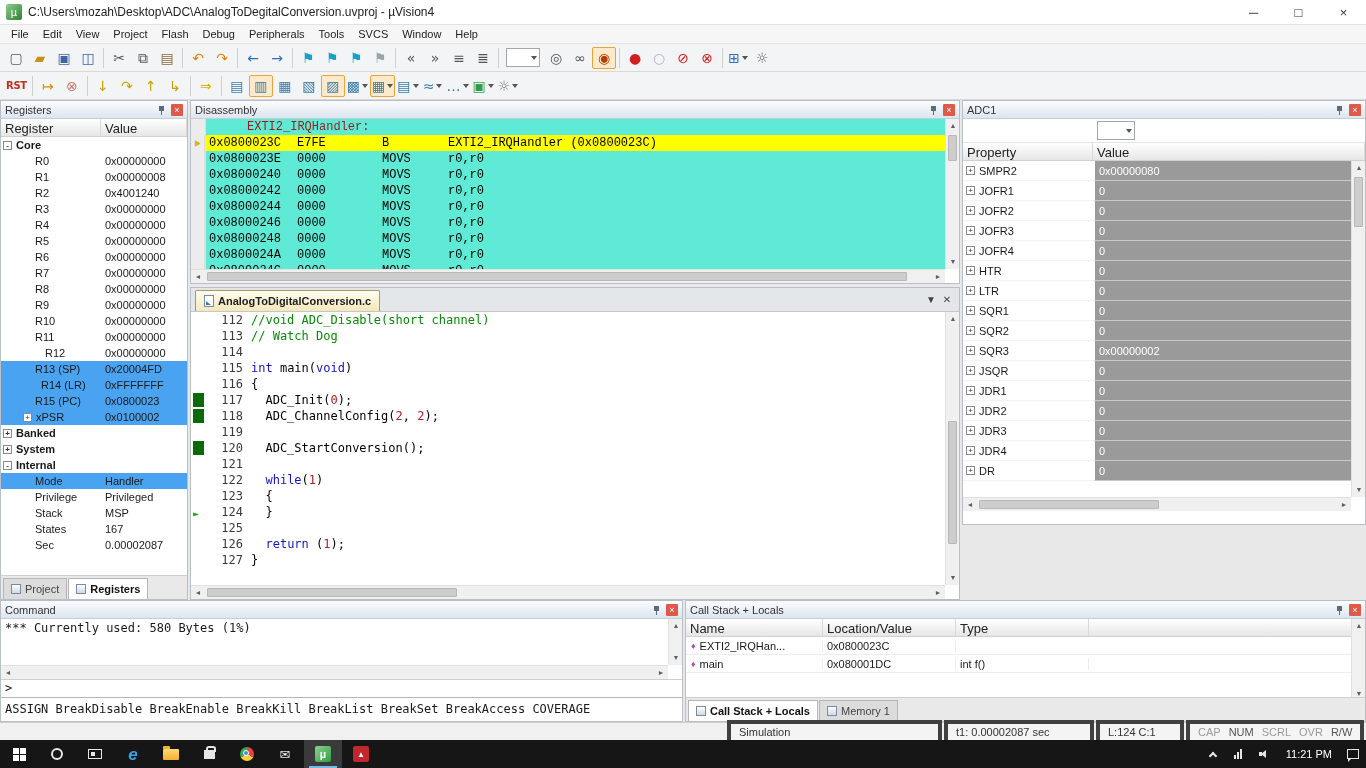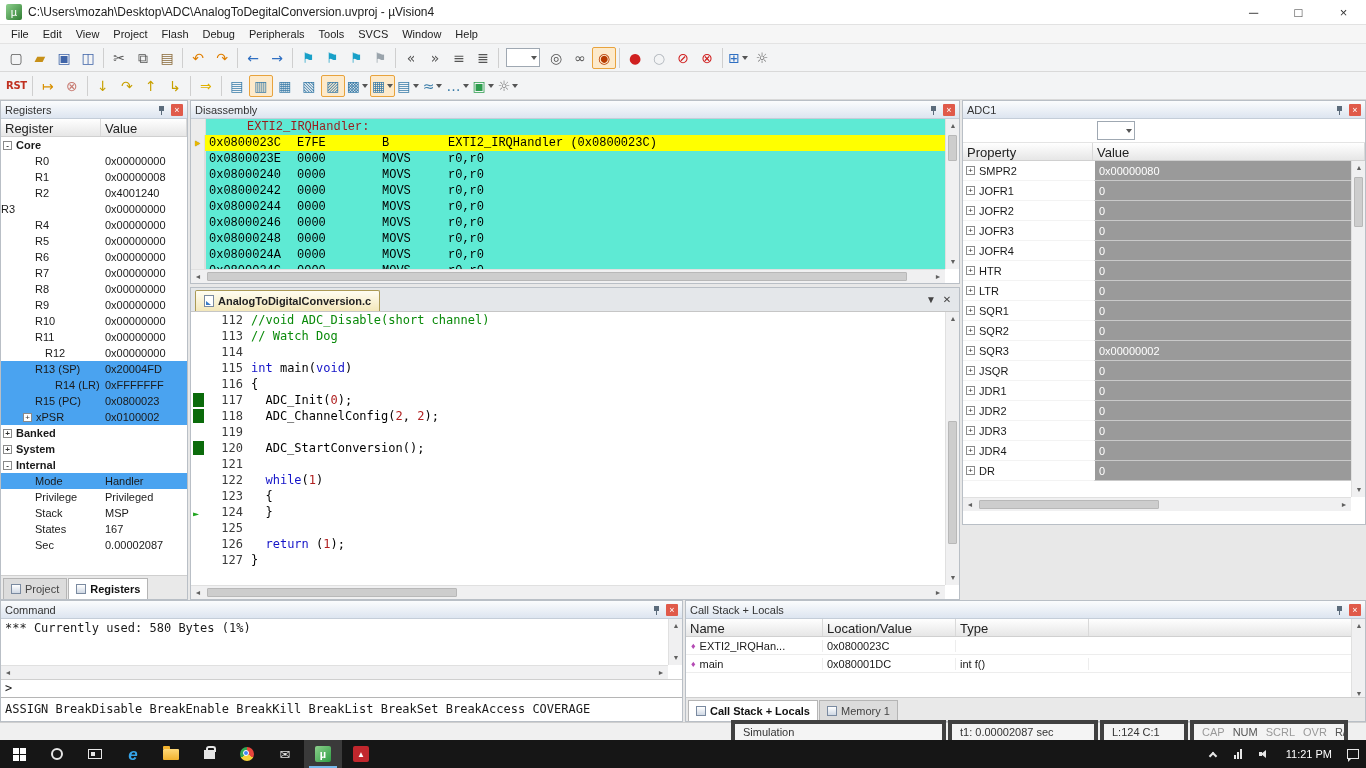--- a/index.html
+++ b/index.html
@@ -388,21 +388,21 @@
           </div>
           <div class="rval">0x00000008</div>
         </div>
         <div class="rrow">
           <div class="rname" style="padding-left: 34px;">
             <span>R2</span>
           </div>
           <div class="rval">0x4001240</div>
         </div>
         <div class="rrow">
-          <div class="rname" style="">
+          <div class="rname" style="padding-left: 34px;">
             <span>R3</span>
           </div>
           <div class="rval">0x00000000</div>
         </div>
         <div class="rrow">
           <div class="rname" style="padding-left: 34px;">
             <span>R4</span>
           </div>
           <div class="rval">0x00000000</div>
         </div>
@@ -454,21 +454,21 @@
           </div>
           <div class="rval">0x00000000</div>
         </div>
         <div class="rrow hl">
           <div class="rname" style="padding-left: 34px;">
             <span>R13 (SP)</span>
           </div>
           <div class="rval">0x20004FD</div>
         </div>
         <div class="rrow hl">
-          <div class="rname" style="padding-left: 54px;">
+          <div class="rname" style="padding-left: 40px;">
             <span>R14 (LR)</span>
           </div>
           <div class="rval">0xFFFFFFF</div>
         </div>
         <div class="rrow hl">
           <div class="rname" style="padding-left: 34px;">
             <span>R15 (PC)</span>
           </div>
           <div class="rval">0x0800023</div>
         </div>
@@ -822,21 +822,21 @@
           <span>Memory 1</span>
         </span>
     </div>
   </div>
 
   <div id="statusbar">
     <div class="sseg grow"></div>
     <div class="sseg" style="width:215px">Simulation</div>
     <div class="sseg" style="width:150px">t1: 0.00002087 sec</div>
     <div class="sseg" style="width:88px">L:124 C:1</div>
-    <div class="sseg" style="width:158px;margin-right:16px" id="status-indicators">
+    <div class="sseg" style="width:178px;margin-right:0" id="status-indicators">
         <span>CAP</span>
         <span>NUM</span>
         <span>SCRL</span>
         <span>OVR</span>
         <span>R/W</span>
       </div>
   </div>
 
   <div id="taskbar">
     <span id="tk-apps" style="display:flex;height:100%">

